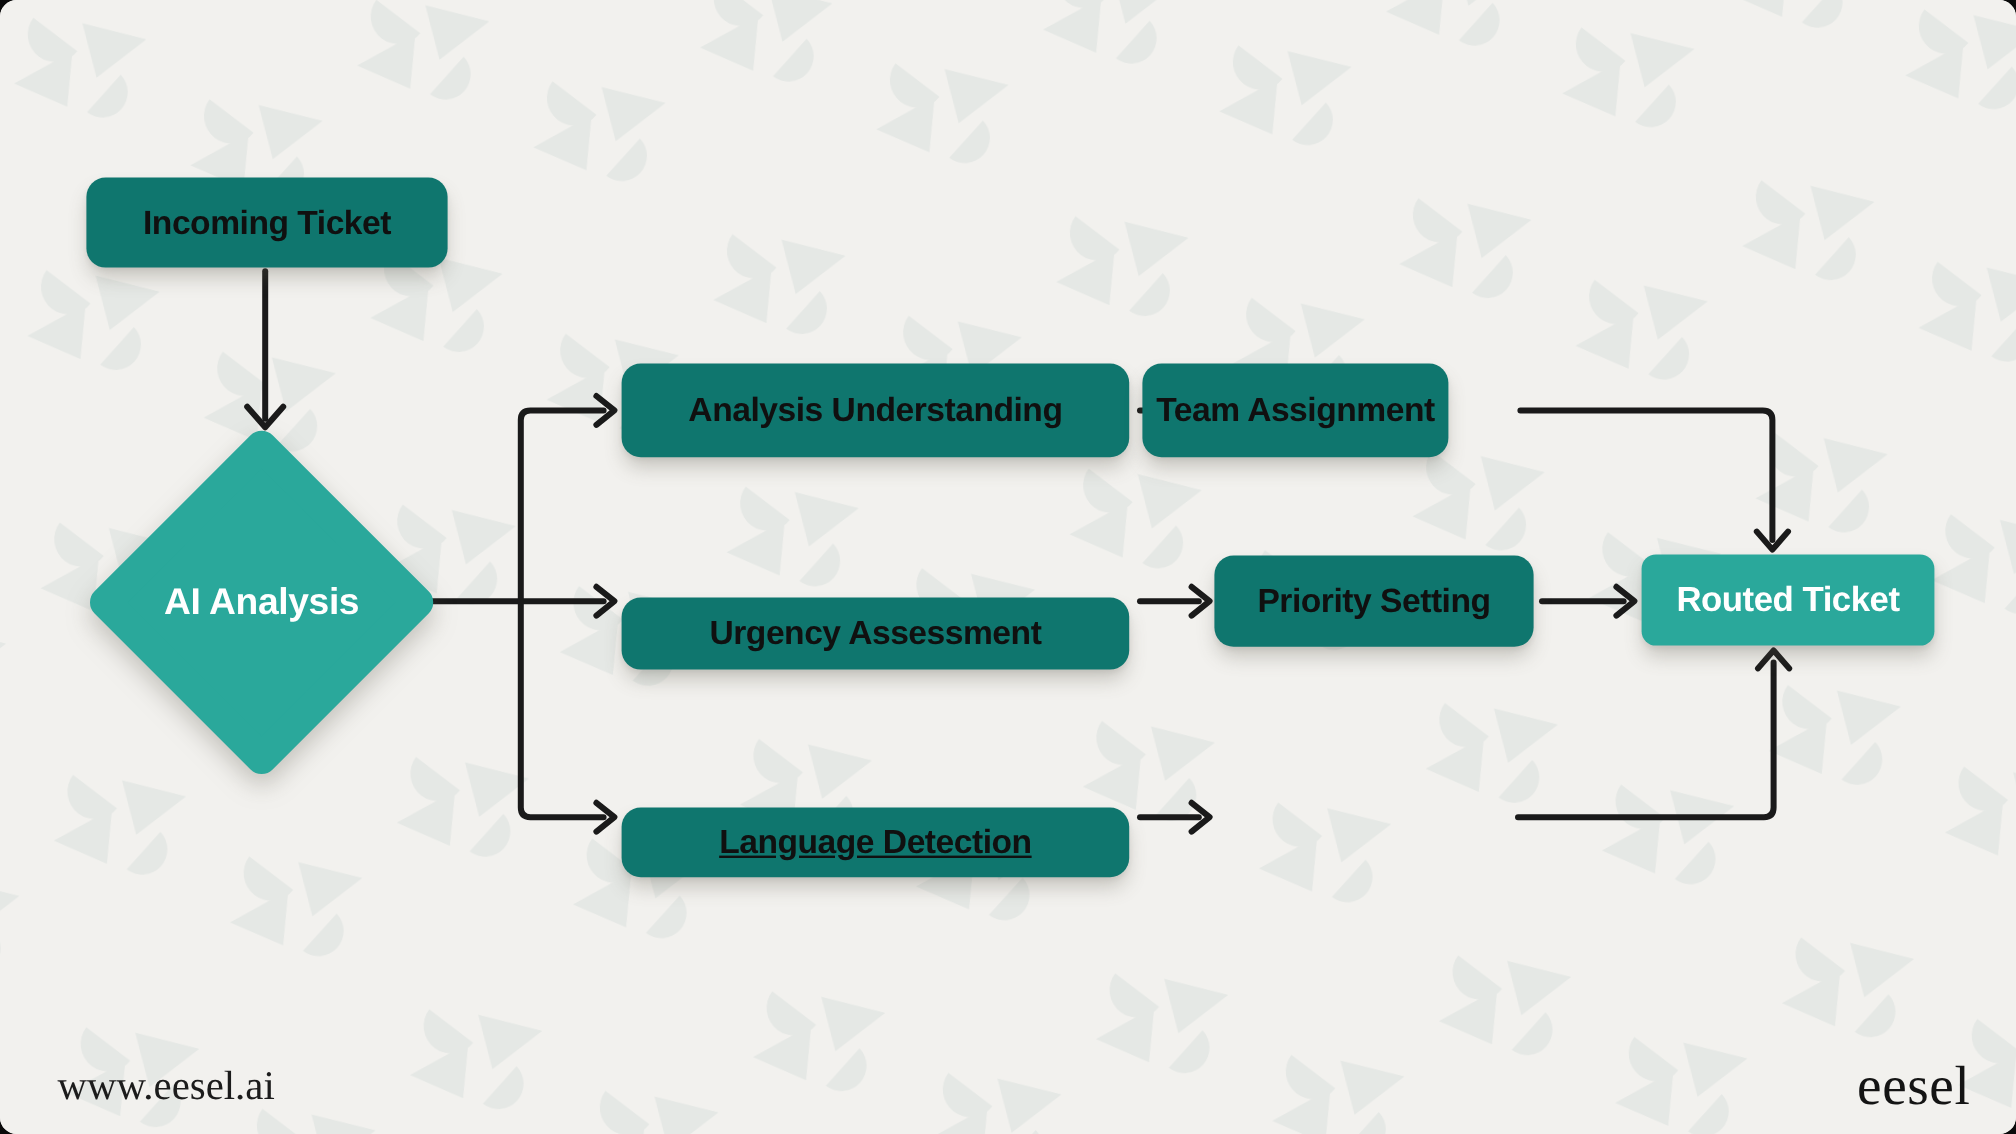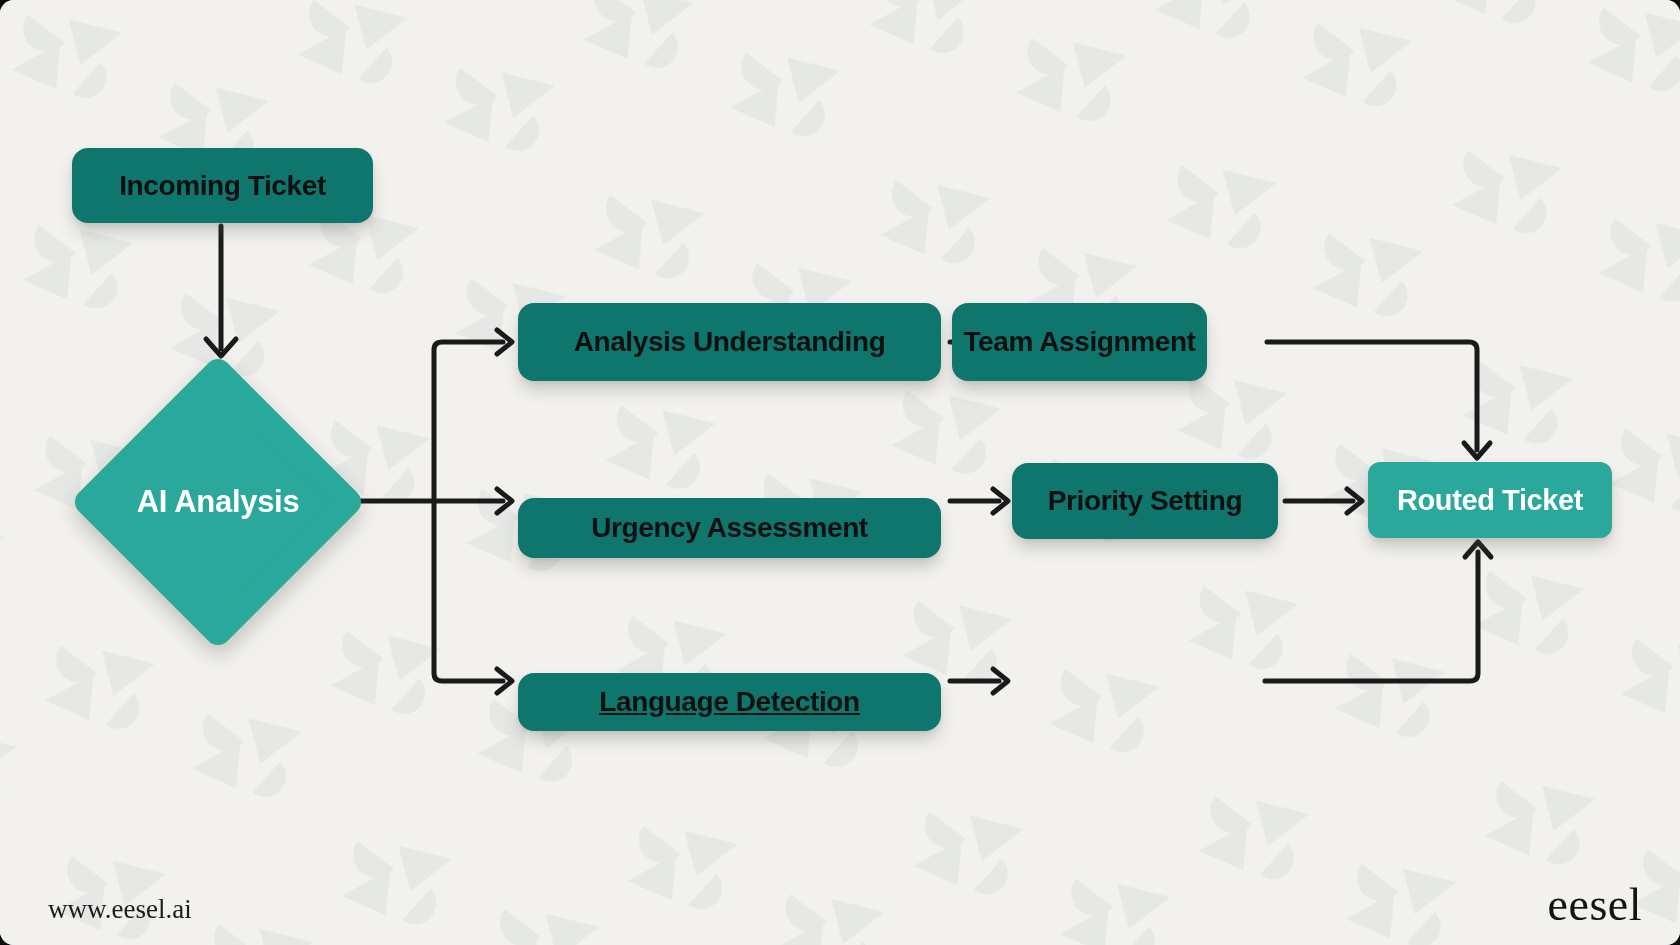--- a/index.html
+++ b/index.html
@@ -32,21 +32,21 @@
   }
   .diamond-label{
     position:absolute;
     display:flex;align-items:center;justify-content:center;
     color:#ffffff;font-weight:700;font-size:31px;letter-spacing:-0.3px;
     background:transparent;box-shadow:none;
   }
   .footer-site{
     position:absolute;left:48px;bottom:20px;
     font-family:"Liberation Serif","DejaVu Serif",serif;
-    font-size:27px;color:#1c1c1c;
+    font-size:34px;color:#1c1c1c;
   }
   .footer-brand{
     position:absolute;right:38px;bottom:14px;
     font-family:"Liberation Serif","DejaVu Serif",serif;
     font-size:46px;color:#141414;letter-spacing:0.5px;margin-left:26px;
   }
   .diamond-svg{filter:drop-shadow(0 9px 10px rgba(95,92,80,0.32));}
 </style>
 </head>
 <body>

